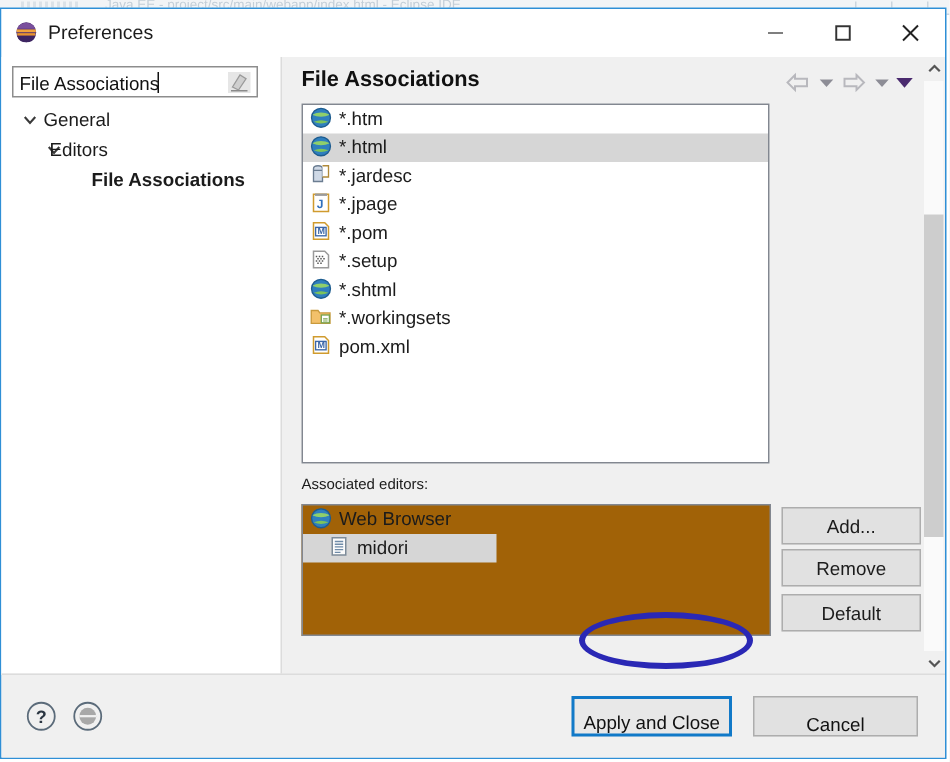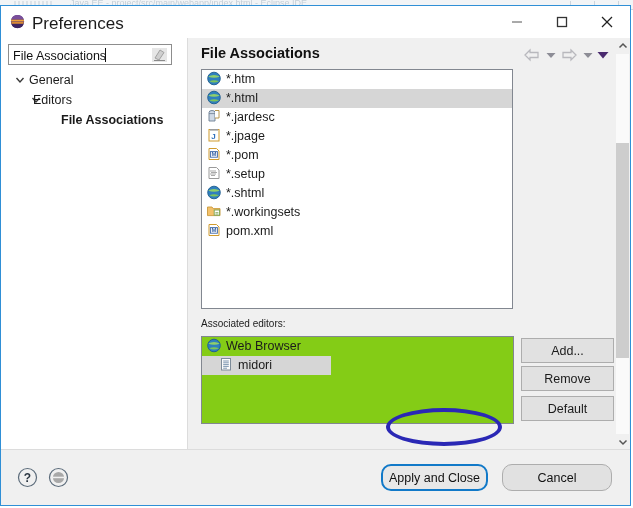--- a/index.html
+++ b/index.html
@@ -35,21 +35,21 @@
     background:#ffffff;border:1px solid #2f8fd6;box-sizing:border-box;
   }
   .titlebar{
     position:absolute;left:0;top:0;right:0;height:32px;
     background:#ffffff;
   }
   .eclipse-icon{
     position:absolute;left:9px;top:8px;width:15px;height:15px;
   }
   .title-text{
-    position:absolute;left:31px;top:8px;font-size:17px;color:#1b1b1b;
+    position:absolute;left:31px;top:8px;font-size:13px;color:#1b1b1b;
   }
   .wbtn{
     position:absolute;top:0;width:45px;height:31px;cursor:default;
   }
   .wbtn svg{position:absolute;left:50%;top:50%;transform:translate(-50%,-50%);}
   .wbtn-min{right:91px;}
   .wbtn-max{right:46px;}
   .wbtn-close{right:1px;}
 
   
@@ -127,21 +127,21 @@
     display:inline-block;vertical-align:-3px;width:16px;height:16px;margin-right:4px;
     position:relative;
   }
 
   
   .ae-label{
     position:absolute;left:13px;top:280px;font-size:10px;color:#1b1b1b;
   }
   .aelist{
     position:absolute;left:13px;top:298px;width:313px;height:88px;
-    background:#84cc16;border:1px solid #828790;box-sizing:border-box;
+    background:#a16207;border:1px solid #828790;box-sizing:border-box;
     overflow:hidden;
   }
   .aerow{
     position:relative;height:19px;line-height:19px;white-space:nowrap;
     padding-left:4px;font-size:12.5px;color:#1b1b1b;
   }
   .aerow.sel{background:#d6d6d6;width:113px;padding-left:16px;}
   .sidebtn{
     position:absolute;left:333px;width:93px;height:25px;
     background:#e1e1e1;border:1px solid #adadad;box-sizing:border-box;
@@ -173,23 +173,22 @@
     background:#f0f0f0;border-top:1px solid #dcdcdc;
   }
   .ficon{
     position:absolute;top:17px;width:21px;height:21px;cursor:default;
   }
   .fi-help{left:16px;}
   .fi-restore{left:47px;}
   .fbtn{
     position:absolute;top:14px;height:27px;
     font-family:inherit;font-size:12.5px;color:#111;
-    display:flex;align-items:center;justify-content:center;cursor:default;
+    display:flex;align-items:flex-end;justify-content:center;cursor:default;
     box-sizing:border-box;
-    border-radius:10px;
   }
   .btn-apply{
     right:142px;width:107px;
     background:#e8e8e8;border:2px solid #1179c8;
   }
   .btn-cancel{
     right:18px;width:110px;
     background:#e1e1e1;border:1px solid #adadad;
   }
 </style>

